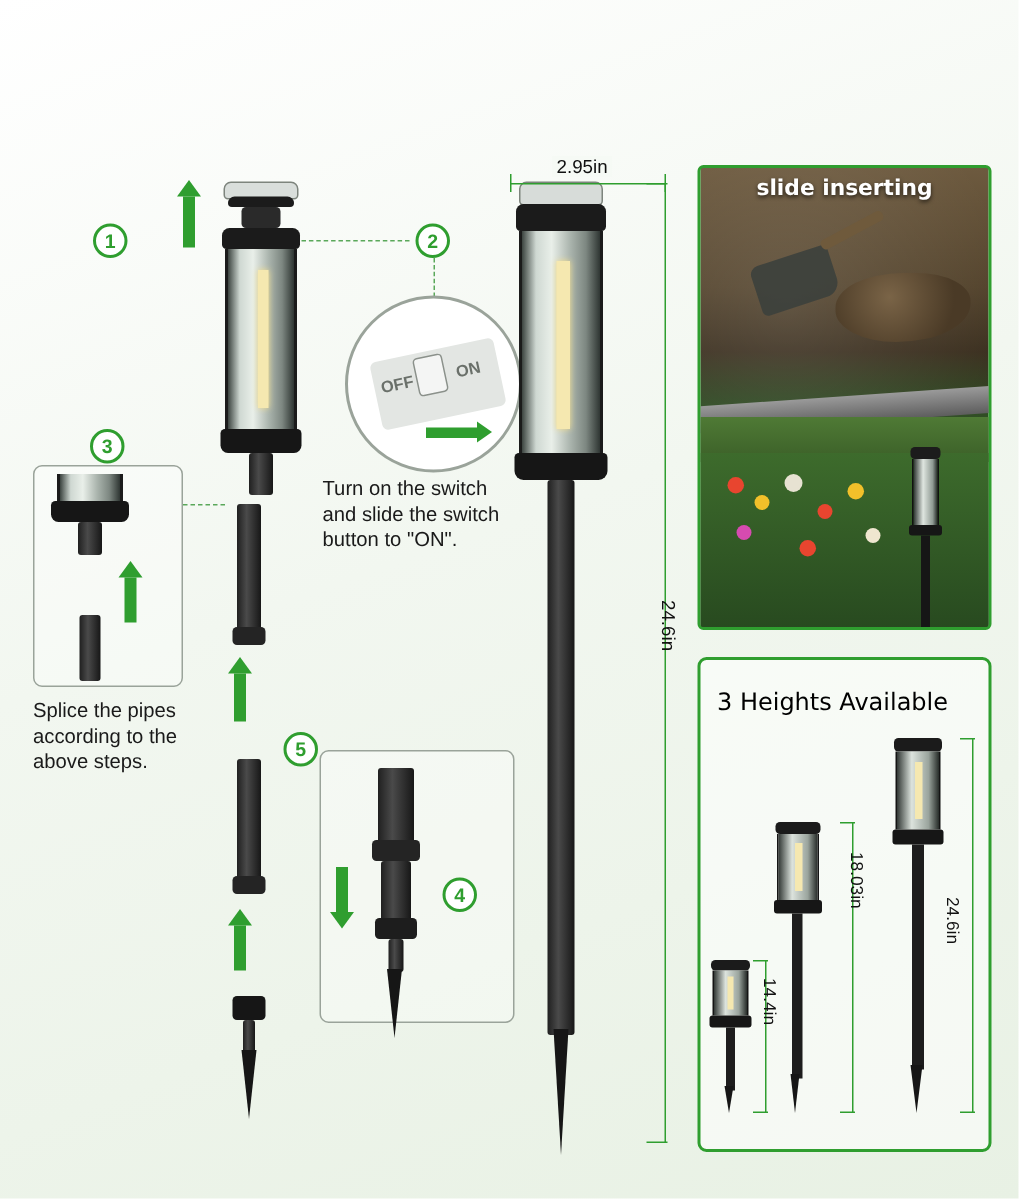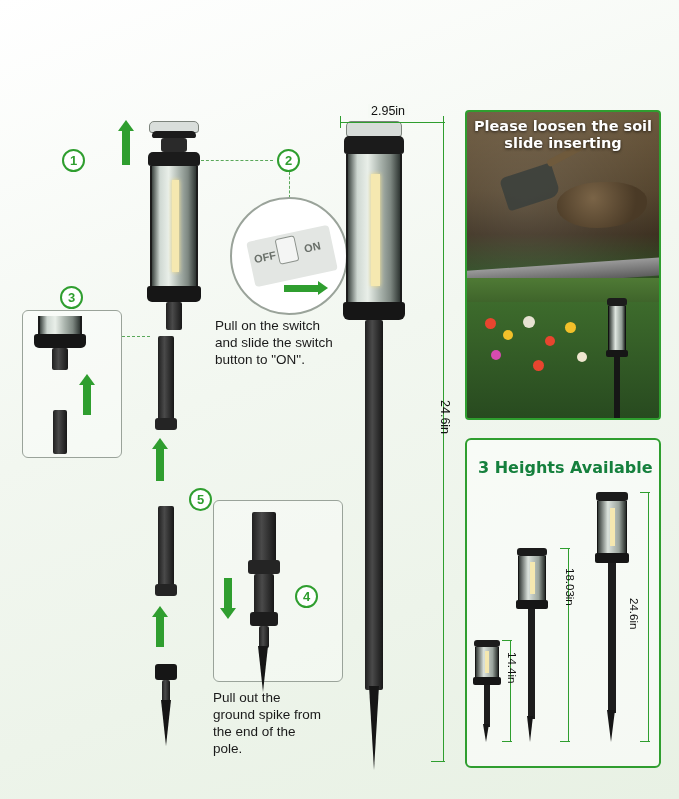--- a/index.html
+++ b/index.html
@@ -82,21 +82,21 @@
     color:#fff; font-size:14.5px; font-weight:bold; line-height:1.15;
     text-shadow:0 1px 3px rgba(0,0,0,.7);
   }
 
   
   .flower { position:absolute; border-radius:50%; }
 
   
   .panel-title {
     position:absolute; font-family:"DejaVu Sans", sans-serif;
-    font-size:16px; font-weight:bold; color:#15803d;
+    font-size:16px; font-weight:normal; color:#000000;
   }
 
   
   .dim-line-v { position:absolute; border-left:1.5px solid #2f9e2f; }
   .dim-line-h { position:absolute; border-top:1.5px solid #2f9e2f; }
   .dim-tick { position:absolute; border-top:1.5px solid #2f9e2f; }
   .dim-tick-v { position:absolute; border-left:1.5px solid #2f9e2f; }
   .dim-label { position:absolute; font-size:12.5px; color:#111; }
   .dim-label.rot { transform:rotate(90deg); transform-origin:left top; white-space:nowrap; }
 
@@ -147,41 +147,44 @@
   <div class="switch-circle" style="left:230px; top:197px;">
     <div class="switch-plate" style="left:18px; top:34px; width:84px; height:46px; transform:rotate(-12deg);"></div>
     <div class="switch-knob" style="left:45px; top:38px; width:20px; height:26px; transform:rotate(-12deg);"></div>
     <div class="switch-text" style="left:22px; top:52px; transform:rotate(-12deg);">OFF</div>
     <div class="switch-text" style="left:72px; top:42px; transform:rotate(-12deg);">ON</div>
 
     <div class="arr-stem" style="left:52px; top:86px; width:34px; height:7px;"></div>
     <div class="arr-head-right" style="left:86px; top:82px;"></div>
   </div>
 
-  <div class="cap" style="left:215px; top:318px; width:150px; white-space:pre-line;">Pull on the switch
+  <div class="cap" style="left:215px; top:318px; width:150px; white-space:pre-line;">Turn on the switch
 and slide the switch
 button to "ON".</div>
 
   <div class="badge" style="left:60px; top:286px;">3</div>
   <div class="box-grey" style="left:22px; top:310px; width:100px; height:148px;"></div>
 
   <div class="dash-h" style="left:122px; top:336px; width:28px;"></div>
 
   <div>
     <div class="glass" style="left:38px; top:316px; width:44px; height:18px;"></div>
     <div class="base-blk" style="left:34px; top:334px; width:52px; height:14px; border-radius:3px 3px 5px 5px;"></div>
     <div class="pole" style="left:52px; top:348px; width:16px; height:22px;"></div>
   </div>
   <div class="pole" style="left:53px; top:410px; width:14px; height:44px;"></div>
 
   <div>
     <div class="arr-head-up" style="left:79px; top:374px;"></div>
     <div class="arr-stem" style="left:83px; top:385px; width:8px; height:30px;"></div>
   </div>
 
+  <div class="cap" style="left:22px; top:466px; width:130px; white-space:pre-line;">Splice the pipes
+according to the
+above steps.</div>
 
   <div class="pole" style="left:158px; top:336px; width:16px; height:86px;"></div>
   <div class="base-blk" style="left:155px; top:418px; width:22px; height:12px; background:#242424;"></div>
 
   <div>
     <div class="arr-head-up" style="left:152px; top:438px;"></div>
     <div class="arr-stem" style="left:156px; top:449px; width:8px; height:32px;"></div>
   </div>
 
   <div class="badge" style="left:189px; top:488px;">5</div>
@@ -210,24 +213,20 @@
     <div class="pole" style="left:259px; top:626px; width:10px; height:22px;"></div>
     <div class="spike" style="left:258px; top:646px;"></div>
   </div>
 
   <div>
     <div class="arr-stem" style="left:224px; top:578px; width:8px; height:30px;"></div>
     <div class="arr-head-down" style="left:220px; top:608px;"></div>
   </div>
   <div class="badge" style="left:295px; top:585px;">4</div>
 
-  <div class="cap" style="left:213px; top:690px; width:140px; white-space:pre-line;">Pull out the
-ground spike from
-the end of the
-pole.</div>
 
   <div>
     <div class="cap-top" style="left:346px; top:121px; width:56px; height:16px; background:#d7dcd9; border:1px solid #7d847d;"></div>
     <div class="cap-top" style="left:344px; top:136px; width:60px; height:18px;"></div>
     <div class="glass" style="left:346px; top:154px; width:56px; height:148px;">
       <div class="filament" style="left:23px; top:20px; width:9px; height:112px;"></div>
     </div>
     <div class="base-blk" style="left:343px; top:302px; width:62px; height:18px; border-radius:3px 3px 6px 6px;"></div>
     <div class="pole" style="left:365px; top:320px; width:18px; height:370px;"></div>
     <div class="spike" style="left:369px; top:686px; border-top-width:84px; border-left-width:5px; border-right-width:5px;"></div>
@@ -263,21 +262,20 @@
     <div class="flower" style="left:24px; top:238px; width:10px; height:10px; background:#d64bb0;"></div>
     <div class="flower" style="left:66px; top:248px; width:11px; height:11px; background:#e8452f;"></div>
     <div class="flower" style="left:110px; top:240px; width:10px; height:10px; background:#efe6cf;"></div>
 
     <div style="position:absolute; left:140px; top:186px; width:20px; height:8px; background:#1c1c1c; border-radius:3px;"></div>
     <div style="position:absolute; left:141px; top:194px; width:18px; height:44px; background:linear-gradient(to right,#2b322e,#dfe6e0 40%,#8f9a93 80%,#232825); border-left:1.5px solid #111; border-right:1.5px solid #111;"></div>
     <div style="position:absolute; left:139px; top:238px; width:22px; height:7px; background:#161616; border-radius:2px;"></div>
     <div style="position:absolute; left:147px; top:245px; width:6px; height:62px; background:#161616;"></div>
 
     <div class="photo-caption">
-      <div>Please loosen the soil</div>
       <div>slide inserting</div>
     </div>
   </div>
 
   <div class="box-green" style="left:465px; top:438px; width:196px; height:330px; background:rgba(255,255,255,0.55);"></div>
   <div class="panel-title" style="left:478px; top:458px;">3 Heights Available</div>
 
   <div>
     <div style="position:absolute; left:474px; top:640px; width:26px; height:7px; background:#1b1b1b; border-radius:3px;"></div>
     <div style="position:absolute; left:475px; top:647px; width:24px; height:30px; background:linear-gradient(to right,#323835,#dce3dd 35%,#9aa49d 75%,#272c29); border-left:1.5px solid #141414; border-right:1.5px solid #141414;">

